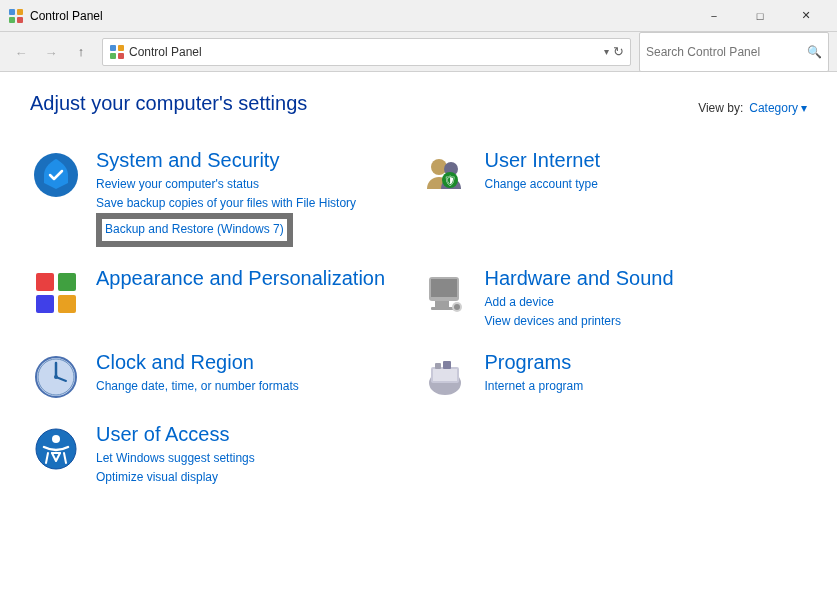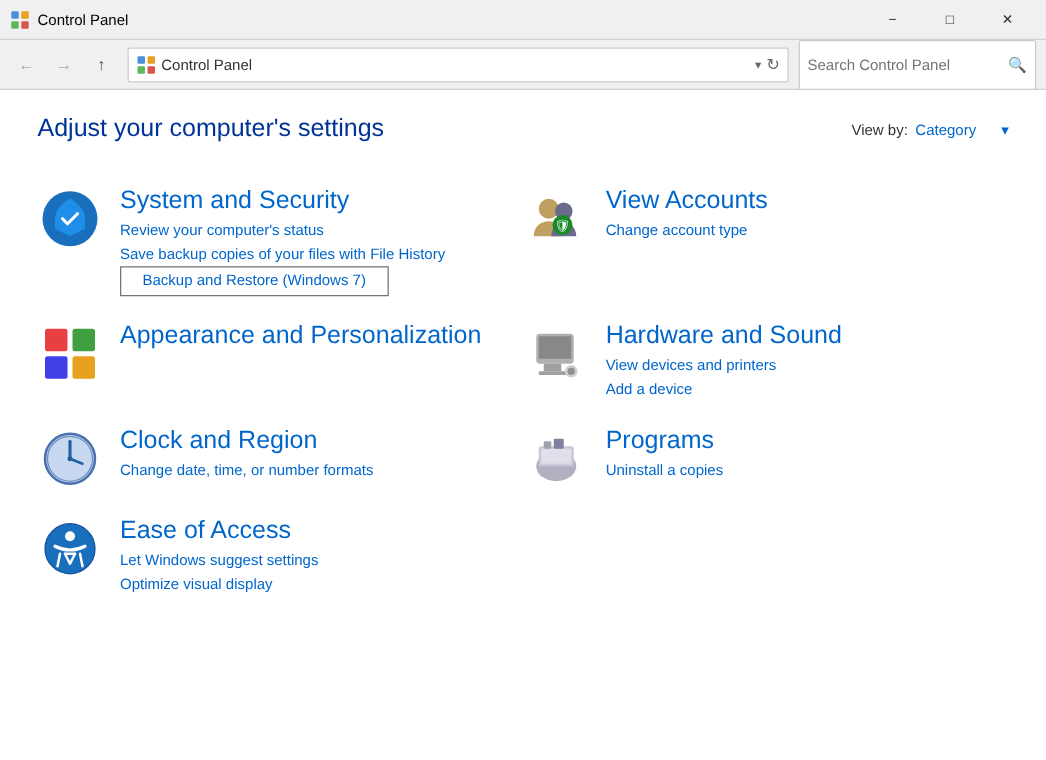--- a/index.html
+++ b/index.html
@@ -133,40 +133,40 @@
 
     
     .content {
       padding: 20px 30px;
       background: #fff;
       height: calc(608px - 32px - 40px);
       overflow-y: auto;
     }
     .content-header {
       display: flex;
-      align-items: center;
+      align-items: flex-end;
       justify-content: space-between;
       margin-bottom: 24px;
     }
     .page-title {
       font-size: 20px;
       font-weight: 300;
       color: #003399;
     }
     .view-by {
       display: flex;
       align-items: center;
       gap: 6px;
       font-size: 12px;
       color: #333;
     }
     .view-by-dropdown {
       display: flex;
       align-items: center;
-      gap: 20px;
+      gap: 3px;
       cursor: pointer;
       color: #0066cc;
       font-size: 12px;
     }
 
     
     .categories {
       display: grid;
       grid-template-columns: 1fr 1fr;
       gap: 0;
@@ -196,22 +196,22 @@
       display: block;
     }
     .category-link {
       font-size: 12px;
       color: #0066cc;
       cursor: pointer;
       display: block;
       line-height: 1.6;
     }
     .category-link.highlighted {
-      border: 1px solid #737373;
-      padding: 1px 17px;
+      border: 6px solid #737373;
+      padding: 1px 3px;
       display: inline-block;
     }
 
     
     svg { display: block; }
   </style>
 </head>
 <body>
 
 <div class="title-bar">
@@ -292,21 +292,21 @@
         <svg width="48" height="48" viewBox="0 0 48 48">
           <circle cx="18" cy="16" r="8" fill="#c0a060"></circle>
           <path d="M6 38 C6 30 12 26 18 26 C24 26 30 30 30 38Z" fill="#c0a060"></path>
           <circle cx="30" cy="18" r="7" fill="#6a6a8a"></circle>
           <path d="M20 38 C20 31 25 27 30 27 C35 27 40 31 40 38Z" fill="#6a6a8a"></path>
           <circle cx="29" cy="29" r="8" fill="#1a8a2a"></circle>
           <text x="29" y="33" text-anchor="middle" font-size="10" fill="white">🛡</text>
         </svg>
       </div>
       <div class="category-content">
-        <a class="category-title">View Accounts</a>
+        <a class="category-title">User Internet</a>
         <a class="category-link">Change account type</a>
       </div>
     </div>
 
 
     <div class="category-item">
       <div class="category-icon">
         <svg width="48" height="48" viewBox="0 0 48 48">
           <rect x="4" y="4" width="18" height="18" fill="#e84040" rx="2"></rect>
           <rect x="26" y="4" width="18" height="18" fill="#40a040" rx="2"></rect>
@@ -326,22 +326,22 @@
           <rect x="10" y="10" width="26" height="18" fill="#888"></rect>
           <rect x="14" y="32" width="8" height="6" fill="#a0a0a0"></rect>
           <rect x="20" y="32" width="8" height="6" fill="#a0a0a0"></rect>
           <rect x="10" y="38" width="26" height="3" rx="1" fill="#a0a0a0"></rect>
           <circle cx="36" cy="38" r="5" fill="#d0d0d0"></circle>
           <circle cx="36" cy="38" r="3" fill="#909090"></circle>
         </svg>
       </div>
       <div class="category-content">
         <a class="category-title">Hardware and Sound</a>
+        <a class="category-link">Add a device</a>
         <a class="category-link">View devices and printers</a>
-        <a class="category-link">Add a device</a>
       </div>
     </div>
 
     <div class="category-item">
       <div class="category-icon">
         <svg width="48" height="48" viewBox="0 0 48 48">
           <circle cx="24" cy="24" r="20" fill="#c8d8f0" stroke="#4a70b0" stroke-width="2"></circle>
           <circle cx="24" cy="24" r="18" fill="none" stroke="#6a90c0" stroke-width="1"></circle>
           <line x1="24" y1="10" x2="24" y2="24" stroke="#2060a0" stroke-width="2.5" stroke-linecap="round"></line>
           <line x1="24" y1="24" x2="34" y2="28" stroke="#2060a0" stroke-width="2" stroke-linecap="round"></line>
@@ -359,35 +359,35 @@
         <svg width="48" height="48" viewBox="0 0 48 48">
           <ellipse cx="24" cy="30" rx="16" ry="12" fill="#b0b0c0"></ellipse>
           <rect x="10" y="14" width="28" height="16" rx="2" fill="#c8c8d8"></rect>
           <rect x="12" y="16" width="24" height="12" fill="#e0e0ea"></rect>
           <rect x="14" y="10" width="6" height="6" rx="1" fill="#a0a0b0"></rect>
           <rect x="22" y="8" width="8" height="8" rx="1" fill="#8080a0"></rect>
         </svg>
       </div>
       <div class="category-content">
         <a class="category-title">Programs</a>
-        <a class="category-link">Uninstall a copies</a>
+        <a class="category-link">Internet a program</a>
       </div>
     </div>
 
     <div class="category-item">
       <div class="category-icon">
         <svg width="48" height="48" viewBox="0 0 48 48">
           <circle cx="24" cy="24" r="20" fill="#1a6fbd" stroke="#1050a0" stroke-width="1"></circle>
           <circle cx="24" cy="14" r="4" fill="white"></circle>
           <path d="M12 22 Q24 28 36 22" stroke="white" stroke-width="2.5" fill="none" stroke-linecap="round"></path>
           <path d="M16 28 L14 38 M20 28 L24 36 M28 28 L24 36 M32 28 L34 38" stroke="white" stroke-width="2" stroke-linecap="round"></path>
           <path d="M20 28 L28 28" stroke="white" stroke-width="2" stroke-linecap="round"></path>
         </svg>
       </div>
       <div class="category-content">
-        <a class="category-title">Ease of Access</a>
+        <a class="category-title">User of Access</a>
         <a class="category-link">Let Windows suggest settings</a>
         <a class="category-link">Optimize visual display</a>
       </div>
     </div>
 
   </div>
 </div>
 
 </body></html>

